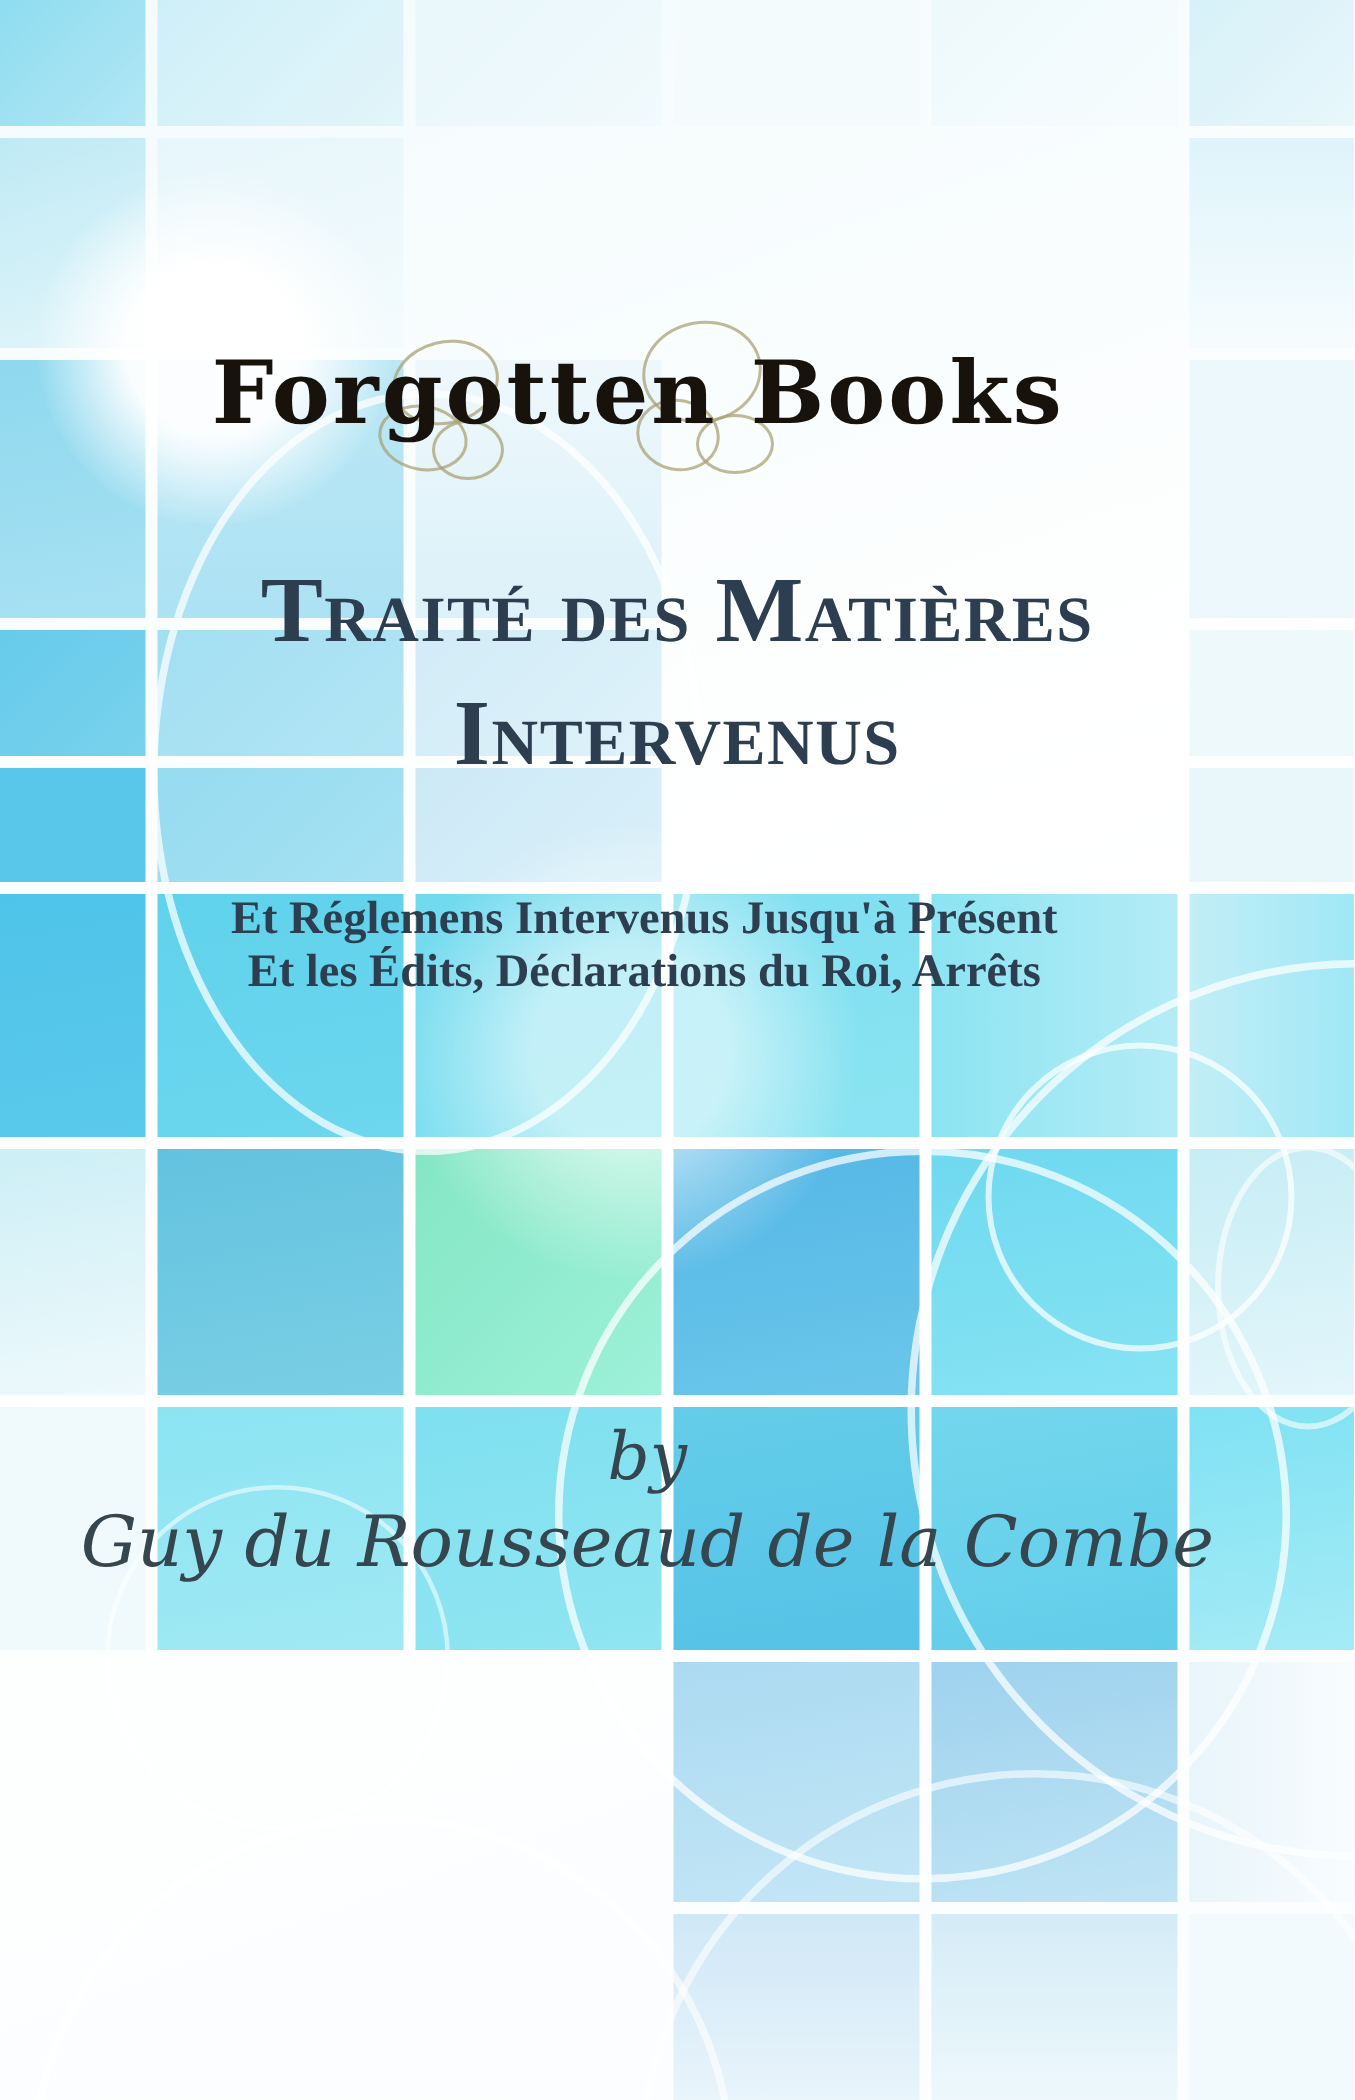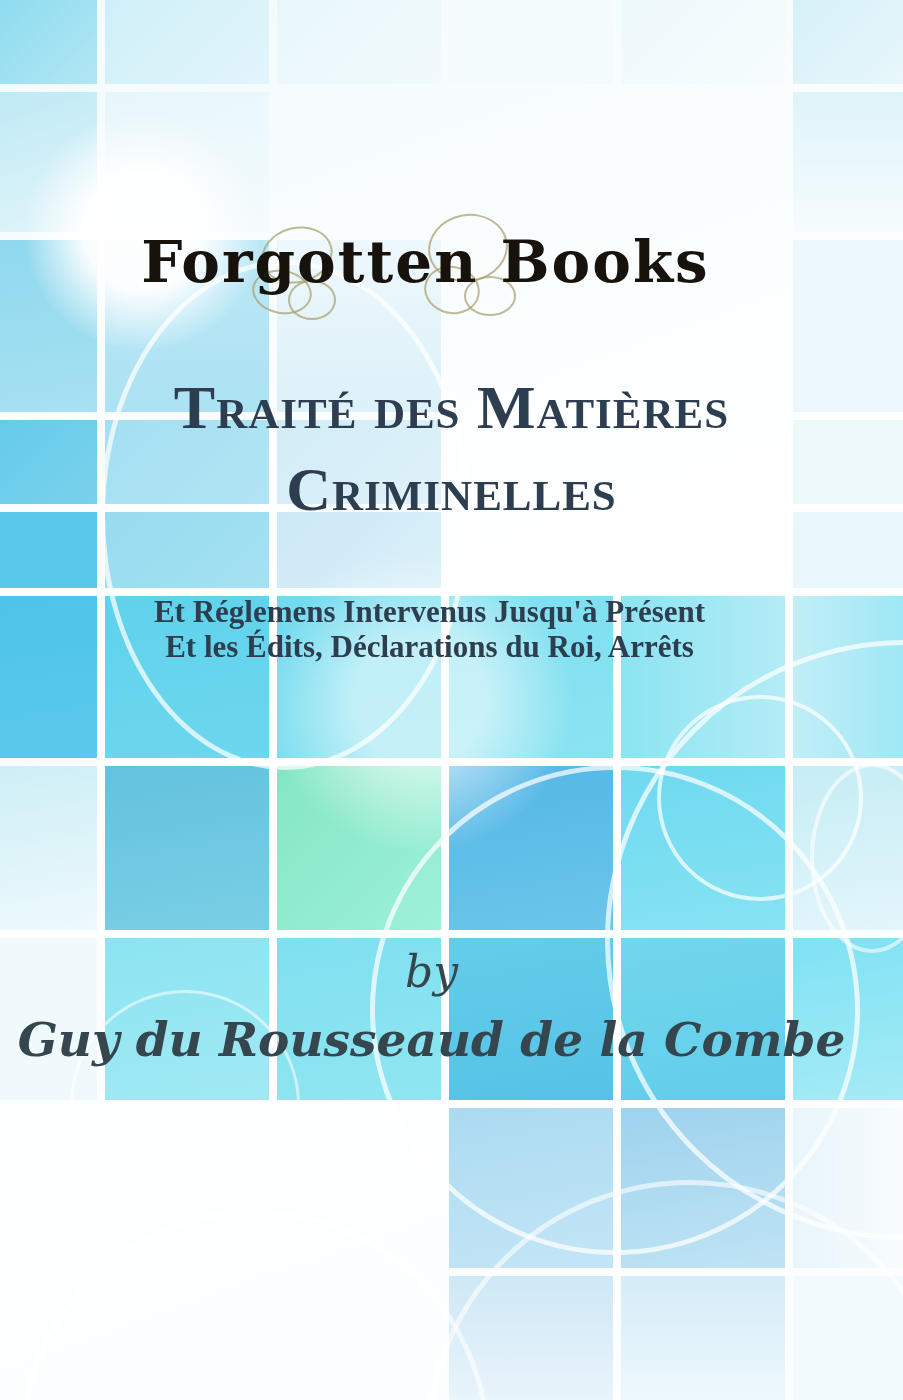--- a/index.html
+++ b/index.html
@@ -56,21 +56,21 @@
   }
   .byline{
     position:absolute;top:946px;left:0;width:100%;
     text-align:center;
     font-family:"DejaVu Serif", serif;
     font-style:italic;
     color:var(--author-ink);
     padding-right:40px;box-sizing:border-box;
   }
   .byline .by{font-size:44px;line-height:52px;}
-  .byline .author{font-size:47px;line-height:58px;margin-top:13px;font-weight:bold;}
+  .byline .author{font-size:47px;line-height:58px;margin-top:2px;}
 </style>
 </head>
 <body>
 
 <div class="cover">
 
   <div>
 
     <div class="cell" style="left:0;top:0;width:97px;height:84px;background:linear-gradient(135deg,#8edcf0,#b2e7f4);"></div>
     <div class="cell" style="left:105px;top:0;width:164px;height:84px;background:linear-gradient(135deg,#cfeff8,#e2f5fa);"></div>
@@ -147,21 +147,21 @@
     <div class="flourish" style="left:288px;top:280px;width:48px;height:40px;"></div>
     <div class="flourish" style="left:428px;top:214px;width:80px;height:68px;transform:rotate(-10deg);"></div>
     <div class="flourish" style="left:424px;top:266px;width:56px;height:48px;transform:rotate(12deg);"></div>
     <div class="flourish" style="left:464px;top:276px;width:52px;height:40px;"></div>
     <div class="logo">Forgotten Books</div>
   </div>
 
   <div class="textlayer">
     <div class="title">
       <div>Traité des Matières</div>
-      <div>Criminelles</div>
+      <div>Intervenus</div>
     </div>
     <div class="subtitle">
       <div>Et Réglemens Intervenus Jusqu'à Présent</div>
       <div>Et les Édits, Déclarations du Roi, Arrêts</div>
     </div>
     <div class="byline">
       <div class="by">by</div>
       <div class="author">Guy du Rousseaud de la Combe</div>
     </div>
   </div>

